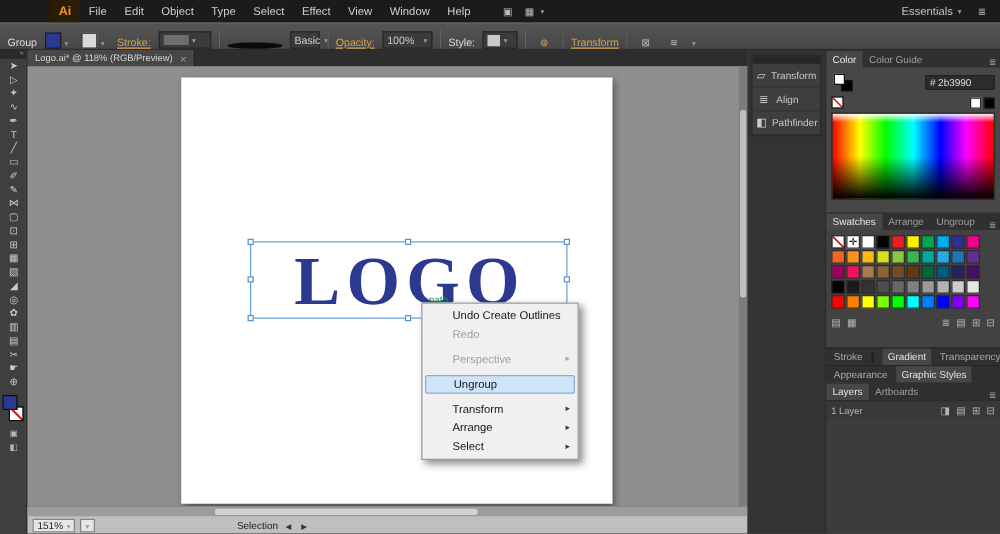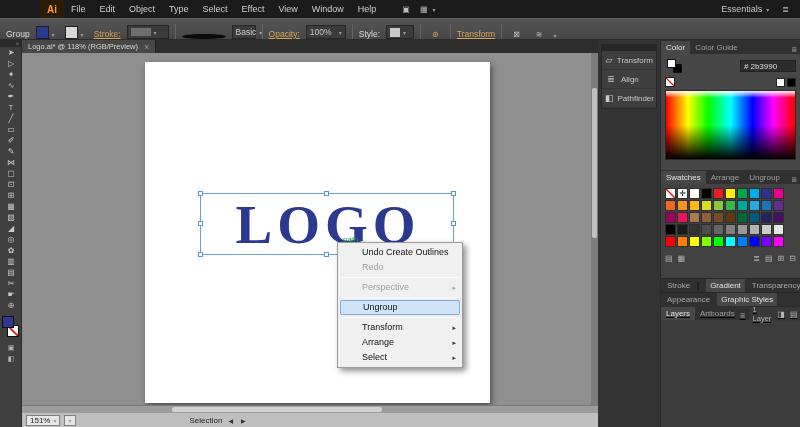--- a/index.html
+++ b/index.html
@@ -119,21 +119,21 @@
   #swatch-body{height:94px;background:#424242;}
   #swatch-grid{margin:4px;display:grid;grid-template-columns:repeat(10,11px);grid-auto-rows:11px;gap:1px;}
   .sw{border:1px solid #2e2e2e;}
   .sw-none{background:linear-gradient(to top right,#fff 42%,#e01313 47%,#e01313 53%,#fff 58%);}
   .sw-reg{background:#fff;color:#000;font-size:8px;line-height:9px;text-align:center;}
   #swatch-tools{height:14px;display:flex;align-items:center;gap:5px;padding:0 4px;color:#b5b5b5;font-size:8px;}
   .collrow{height:14px;background:#303030;border-top:1px solid #262626;display:flex;align-items:center;
            gap:7px;padding:0 6px;font-size:8px;color:#a8a8a8;}
   .grad-chip{width:8px;height:8px;border:1px solid #1f1f1f;background:linear-gradient(#fff,#000);}
   .coll-active{color:#e2e2e2;background:#474747;padding:2px 4px;}
-  #layers-sec{flex:1;display:flex;flex-direction:row;text-decoration:underline;}
+  #layers-sec{flex:1;display:flex;flex-direction:column;}
   #layers-body{flex:1;background:#424242;}
   #layer-row{height:15px;background:#4a4a4a;border-bottom:1px solid #333;display:flex;
              align-items:center;font-size:8px;color:#ddd;}
   .lcell{width:14px;text-align:center;color:#c8c8c8;font-size:7px;border-right:1px solid #383838;height:15px;line-height:15px;}
   .lcell2{width:10px;border-right:1px solid #383838;height:15px;}
   .lthumb{width:14px;height:10px;background:#fff;border:1px solid #888;margin:0 3px;}
   .ltarget{margin-left:auto;font-size:7px;color:#bbb;}
   .lsel{width:7px;height:7px;background:#5f83c9;margin:0 3px;}
   #layers-foot{height:15px;background:#383838;border-top:1px solid #2b2b2b;display:flex;
                align-items:center;gap:6px;padding:0 4px;font-size:7.5px;color:#b5b5b5;}

